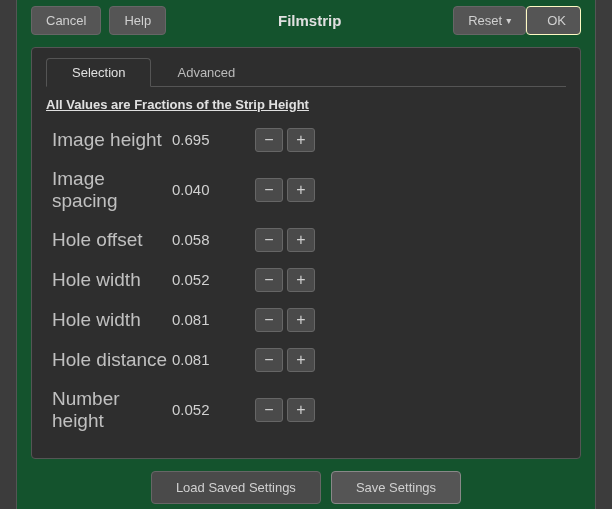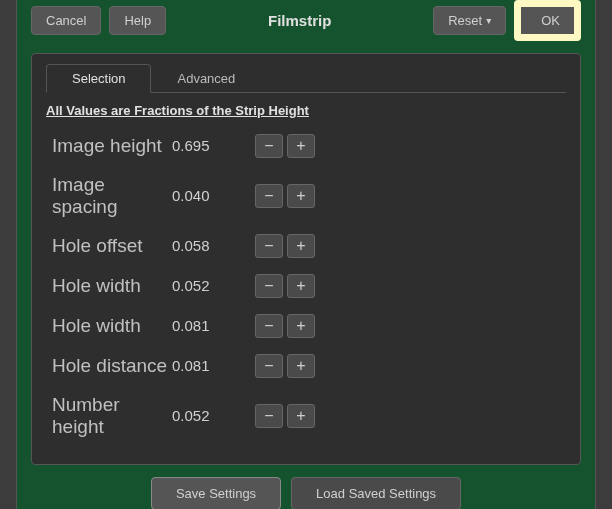--- a/index.html
+++ b/index.html
@@ -33,40 +33,39 @@
     }
     .toolbar-center {
       flex: 1;
       text-align: center;
       font-size: 15px;
       font-weight: bold;
       color: #e0e0e0;
     }
     .toolbar-right {
       display: flex;
-      gap: 8px;
       align-items: center;
     }
     .btn {
       background: #555;
       color: #d0d0d0;
       border: 1px solid #666;
       border-radius: 4px;
       padding: 6px 14px;
       cursor: pointer;
       font-size: 13px;
     }
     .btn-reset {
       display: flex;
       align-items: center;
       gap: 4px;
     }
     .btn-ok {
       background: #555;
-      border: 7px solid #fef9c3;
+      border: 1px solid #fef9c3;
       padding-left: 20px;
     }
     .panel {
       background: #2e2e2e;
       border: 1px solid #555;
       border-radius: 4px;
       padding: 10px 14px 14px;
       margin-bottom: 12px;
     }
     .tabs {
@@ -243,16 +242,16 @@
       <span class="field-label">Number height</span>
       <span class="field-value">0.052</span>
       <div class="stepper">
         <div class="stepper-btn">−</div>
         <div class="stepper-btn">+</div>
       </div>
     </div>
   </div>
 
   <div class="footer">
+    <button class="btn-footer btn-load">Load Saved Settings</button>
     <button class="btn-footer btn-save">Save Settings</button>
-    <button class="btn-footer btn-load">Load Saved Settings</button>
   </div>
 </div>
 
 </body></html>

